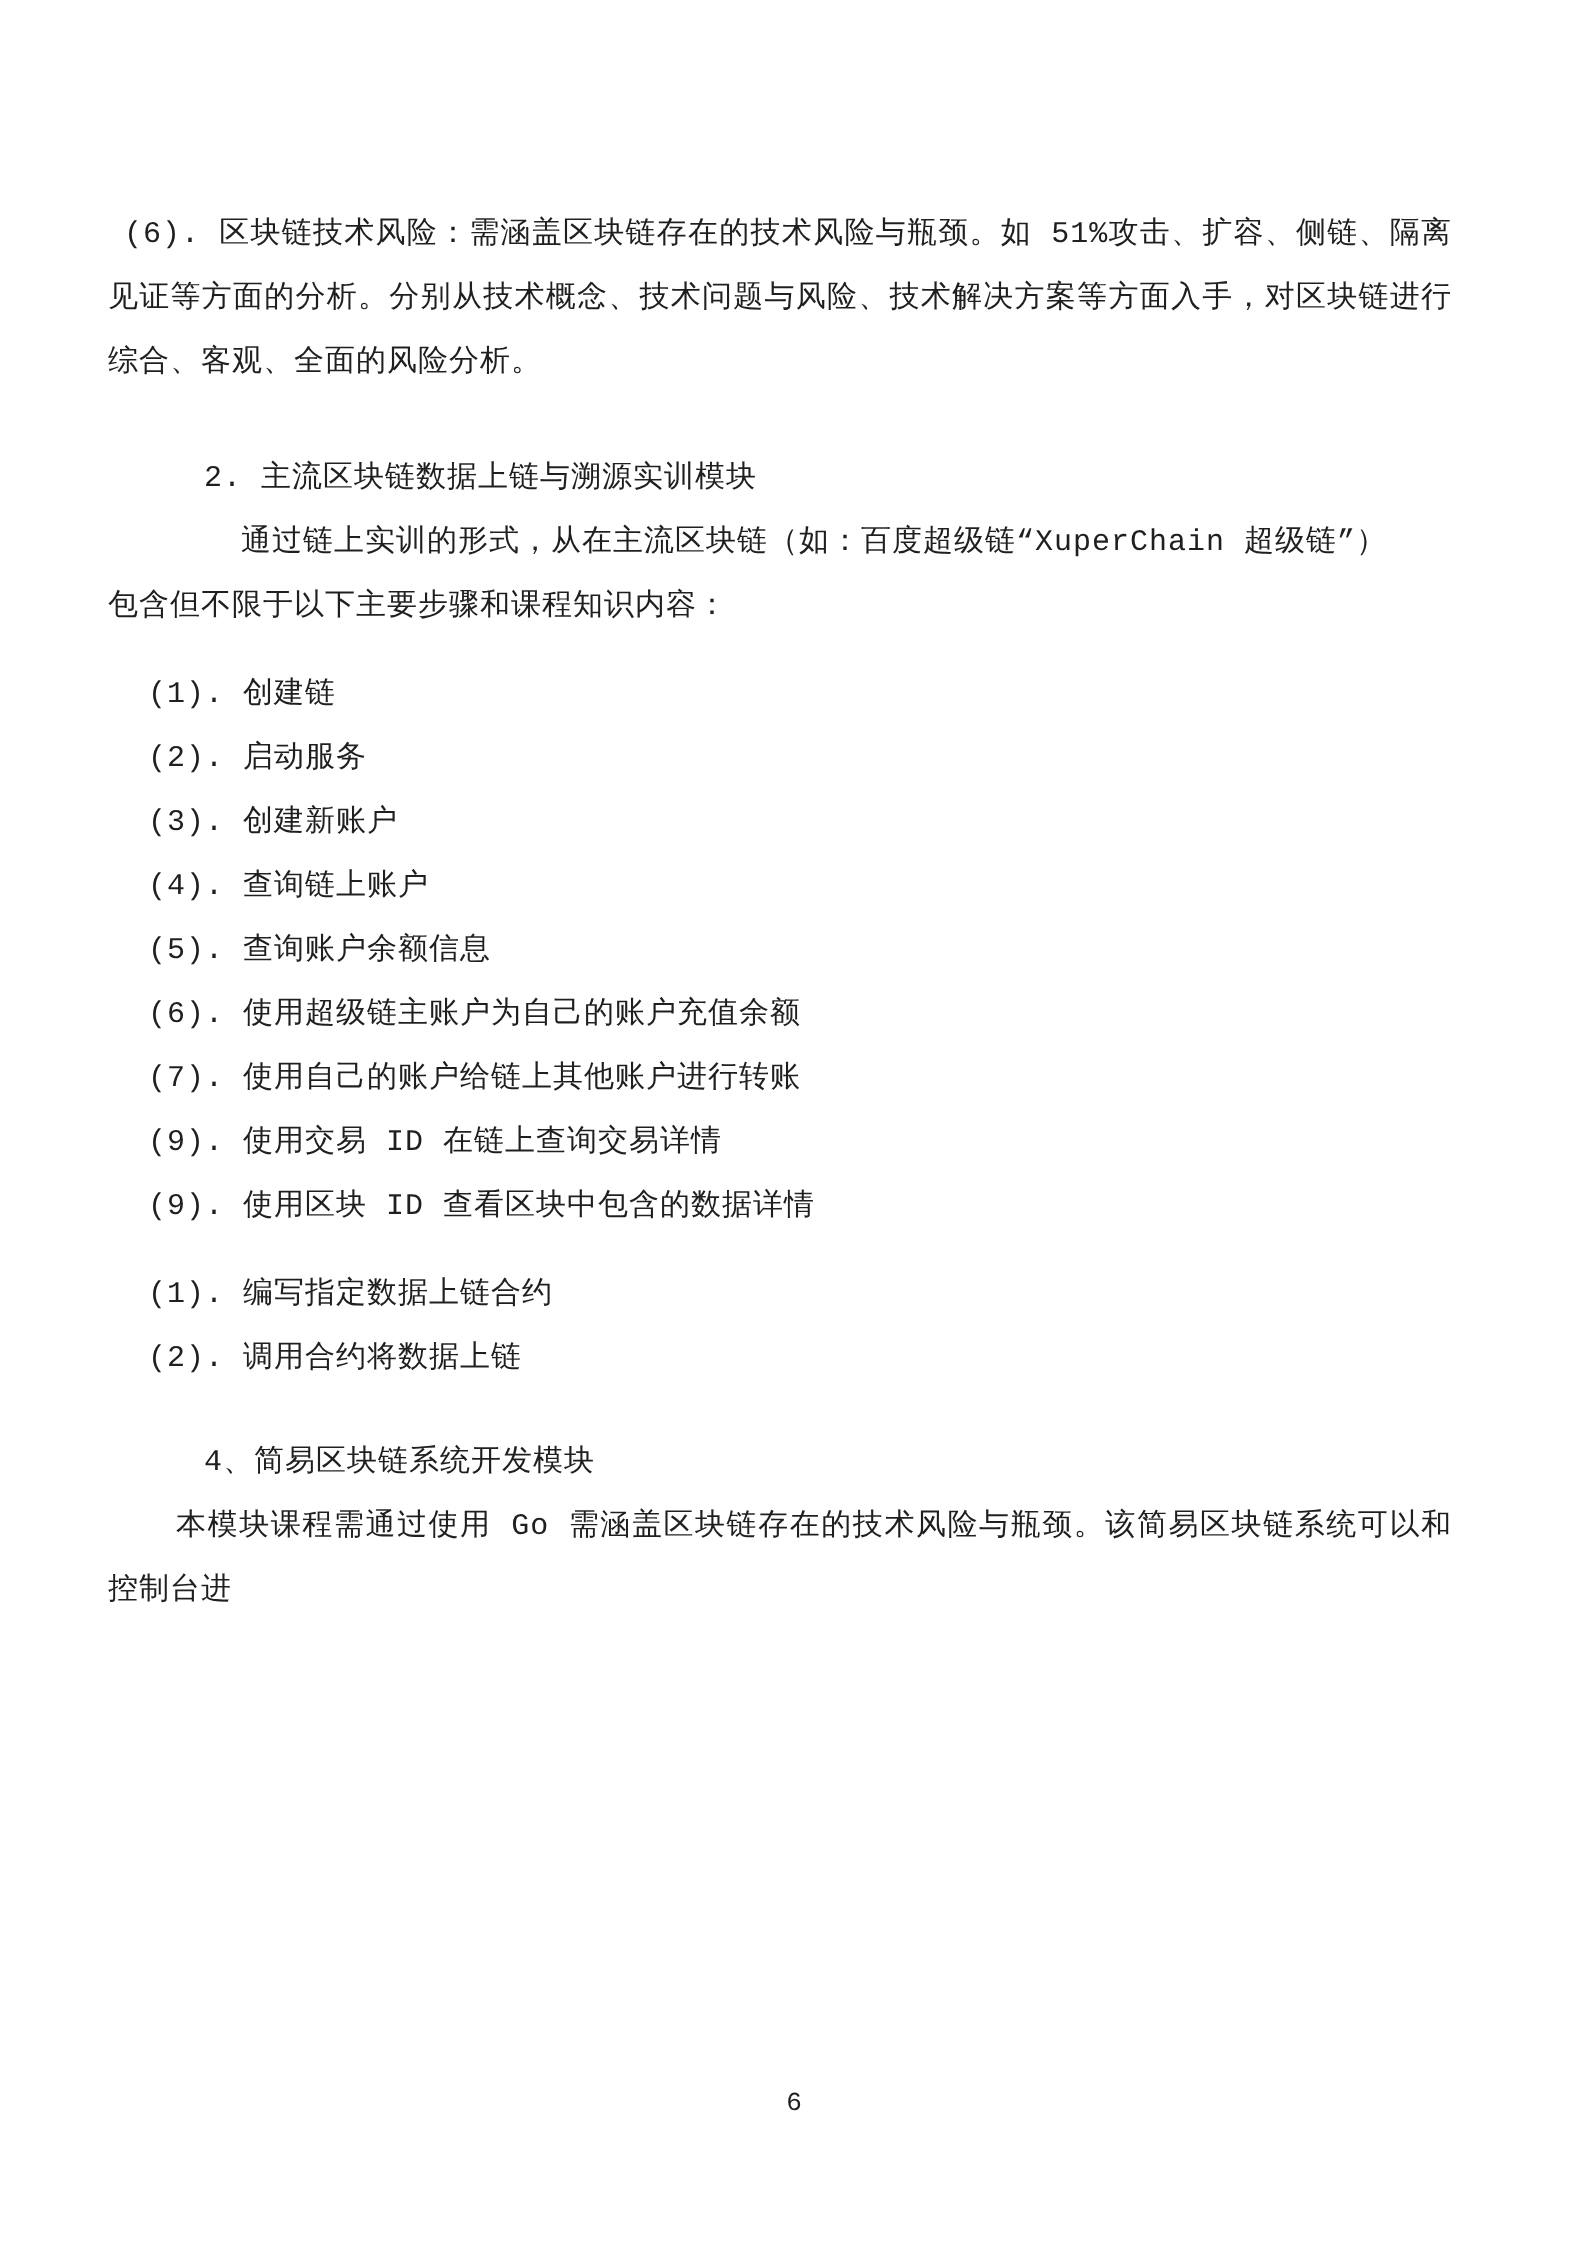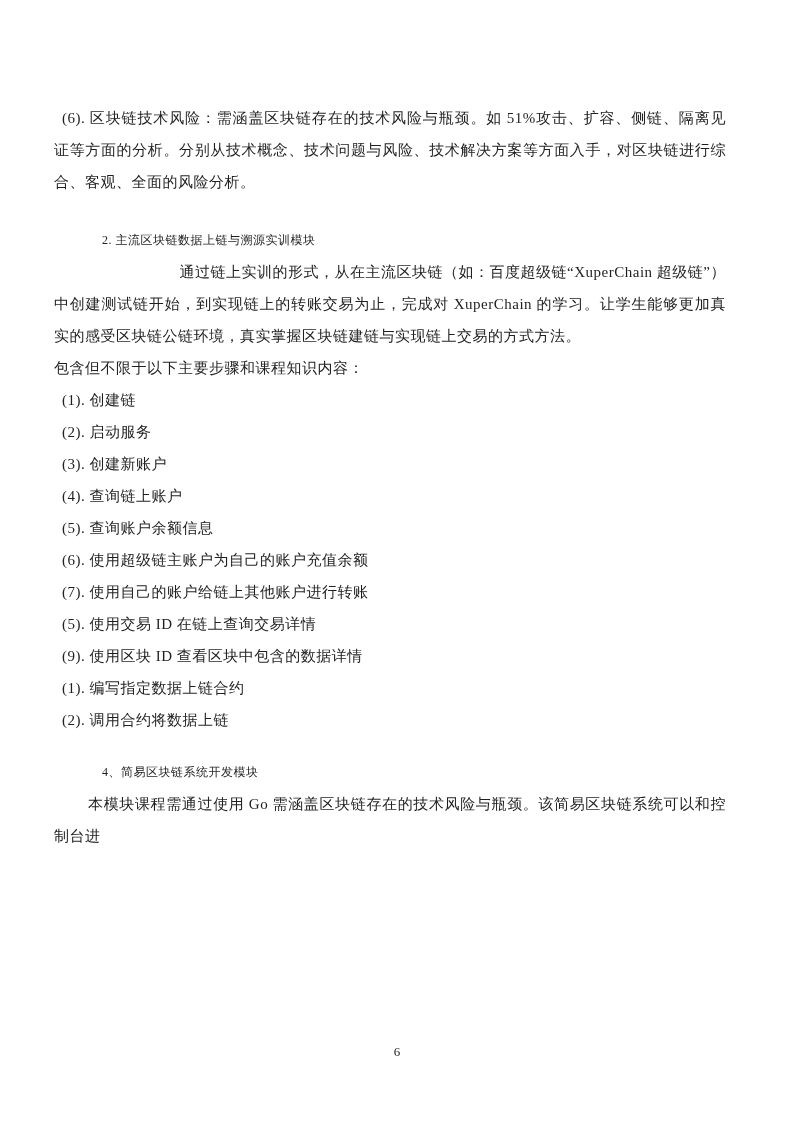--- a/index.html
+++ b/index.html
@@ -7,54 +7,54 @@
     padding: 0;
     background: #ffffff;
   }
   .page {
     position: relative;
     width: 794px;
     height: 1122px;
     margin: 0 auto;
     background: #ffffff;
     overflow: hidden;
-    font-family: Liberation Serif, serif;
+    font-family: Liberation Mono, monospace;
     color: #1f1f1f;
   }
   .content {
     position: absolute;
     top: 0;
     left: 0;
     right: 0;
     padding: 102px 68px 0 54px;
     box-sizing: border-box;
   }
   .para {
     margin: 0;
     font-size: 15px;
     line-height: 32px;
     letter-spacing: 0.5px;
     text-align: justify;
   }
   .para.first-indent-small { text-indent: 8px; }
-  .para.indent-2em { text-indent: 34px; text-align: right; }
+  .para.indent-2em { text-indent: 34px; text-align: center; }
   .para.flush { text-indent: 0; }
   .section-heading {
     margin: 0;
     padding-left: 48px;
-    font-size: 12px;
+    font-size: 15px;
     font-weight: normal;
     line-height: 32px;
     letter-spacing: 0.5px;
   }
   .heading-gap-1 { margin-top: 26px; }
   .heading-gap-2 { margin-top: 32px; }
   .heading-gap-3 { margin-top: 20px; }
   .step-list {
-    margin: 0;
+    margin: 12px;
     padding: 0;
     list-style: none;
   }
   .step-item {
     font-size: 15px;
     line-height: 32px;
     letter-spacing: 0.5px;
     text-indent: 8px;
   }
   .page-number {
@@ -73,33 +73,32 @@
 
 <div class="page">
   <div class="content">
 
     <p class="para first-indent-small">(6). 区块链技术风险：需涵盖区块链存在的技术风险与瓶颈。如 51%攻击、扩容、侧链、隔离见证等方面的分析。分别从技术概念、技术问题与风险、技术解决方案等方面入手，对区块链进行综合、客观、全面的风险分析。</p>
 
     <h3 class="section-heading heading-gap-1">2. 主流区块链数据上链与溯源实训模块</h3>
 
     <p class="para indent-2em">通过链上实训的形式，从在主流区块链（如：百度超级链“XuperChain 超级链”）</p>
 
-    <p class="para flush">中创建测试链开始，到实现链上的转账交易为止，完成对 XuperChain 的学习。让学生能够更加真实的感受区块链公链环境，真实掌握区块链建链与实现链上交易的方式方法。</p>
 
     <p class="para flush">包含但不限于以下主要步骤和课程知识内容：</p>
 
     <ul class="step-list">
       <li class="step-item">(1). 创建链</li>
       <li class="step-item">(2). 启动服务</li>
       <li class="step-item">(3). 创建新账户</li>
       <li class="step-item">(4). 查询链上账户</li>
       <li class="step-item">(5). 查询账户余额信息</li>
       <li class="step-item">(6). 使用超级链主账户为自己的账户充值余额</li>
       <li class="step-item">(7). 使用自己的账户给链上其他账户进行转账</li>
-      <li class="step-item">(5). 使用交易 ID 在链上查询交易详情</li>
+      <li class="step-item">(9). 使用交易 ID 在链上查询交易详情</li>
       <li class="step-item">(9). 使用区块 ID 查看区块中包含的数据详情</li>
     </ul>
 
 
 
     <ul class="step-list">
       <li class="step-item">(1). 编写指定数据上链合约</li>
       <li class="step-item">(2). 调用合约将数据上链</li>
     </ul>
 

